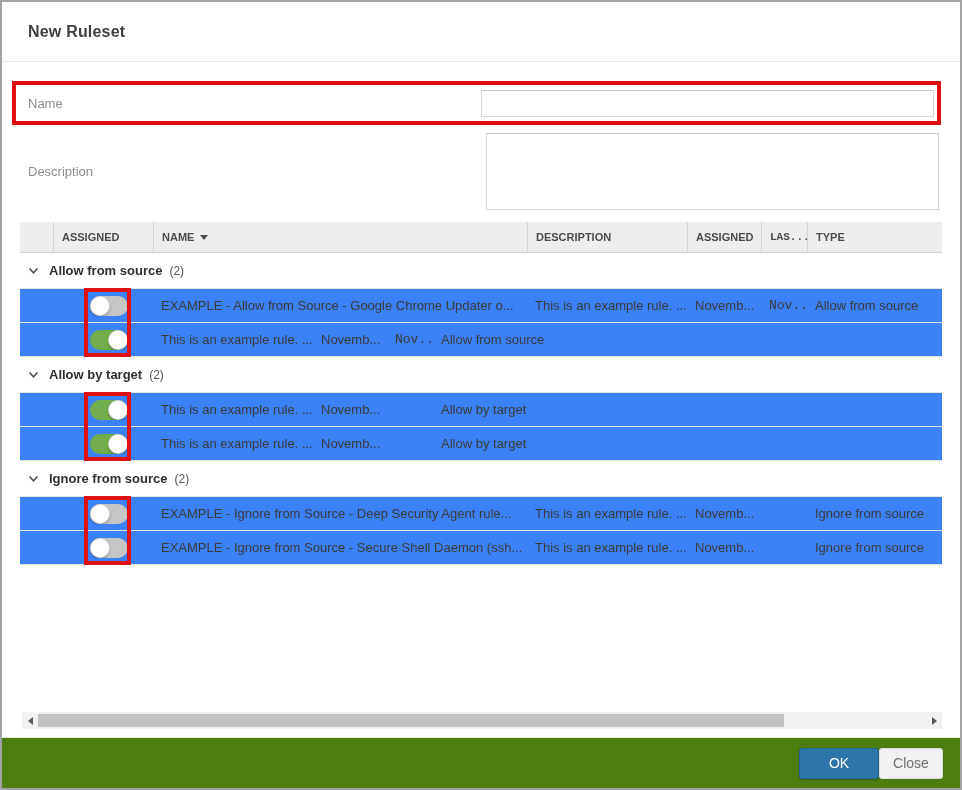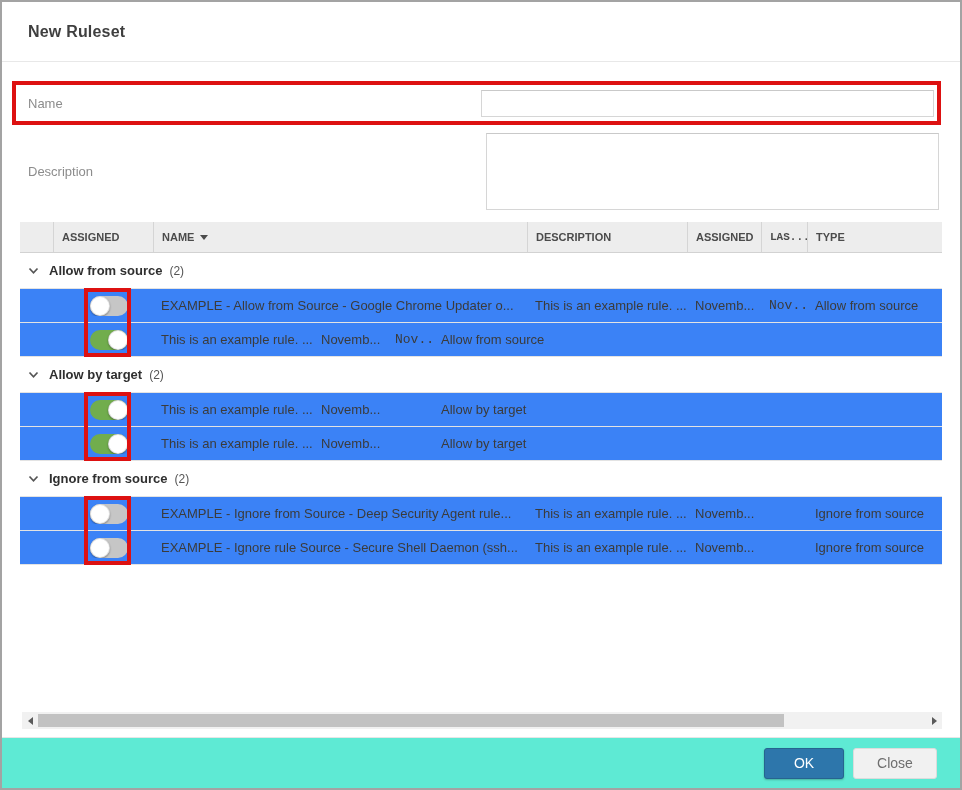--- a/index.html
+++ b/index.html
@@ -170,41 +170,41 @@
     background: #c2c2c2;
     cursor: default;
   }
 
   
   .dlg-footer {
     position: absolute;
     left: 0; right: 0; bottom: 0;
     height: 51px;
     border-top: 1px solid #e6e6e6;
-    background: #5eead4;
+    background: #4d7c0f;
     display: flex; align-items: center; justify-content: flex-end;
-    padding-right: 23px;
+    padding-right: 17px;
   }
   .btn {
     height: 31px;
     border-radius: 3px;
     font-family: "Liberation Sans", sans-serif;
     font-size: 14px;
     cursor: pointer;
   }
   .btn-ok {
     width: 80px;
     background: #2d76ab;
     border: 1px solid #26648f;
     color: #fff;
     box-shadow: 0 1px 2px rgba(0,0,0,.25);
   }
   .btn-close {
-    width: 84px;
-    margin-left: 9px;
+    width: 64px;
+    margin-left: 0;
     background: #f1f1f1;
     border: 1px solid #dcdcdc;
     color: #6e6e6e;
   }
 </style>
 </head>
 <body>
 
 <div class="dialog">
 
@@ -339,21 +339,21 @@
               <div class="cell c5"></div>
               <div class="cell c6">Ignore from source</div>
             </div>
             <div class="t-row">
               <div class="cell c0"></div>
               <div class="cell c1 assigned-cell">
                 <div class="toggle off">
                   <div class="knob"></div>
                 </div>
               </div>
-              <div class="cell c2">EXAMPLE - Ignore rule Source - Secure Shell Daemon (ssh...</div>
+              <div class="cell c2">EXAMPLE - Ignore from Source - Secure Shell Daemon (ssh...</div>
               <div class="cell c3">This is an example rule. ...</div>
               <div class="cell c4">Novemb...</div>
               <div class="cell c5"></div>
               <div class="cell c6">Ignore from source</div>
             </div>
             <div class="toggle-annotation"></div>
           </div>
         </div>
       </div>
   </div>

